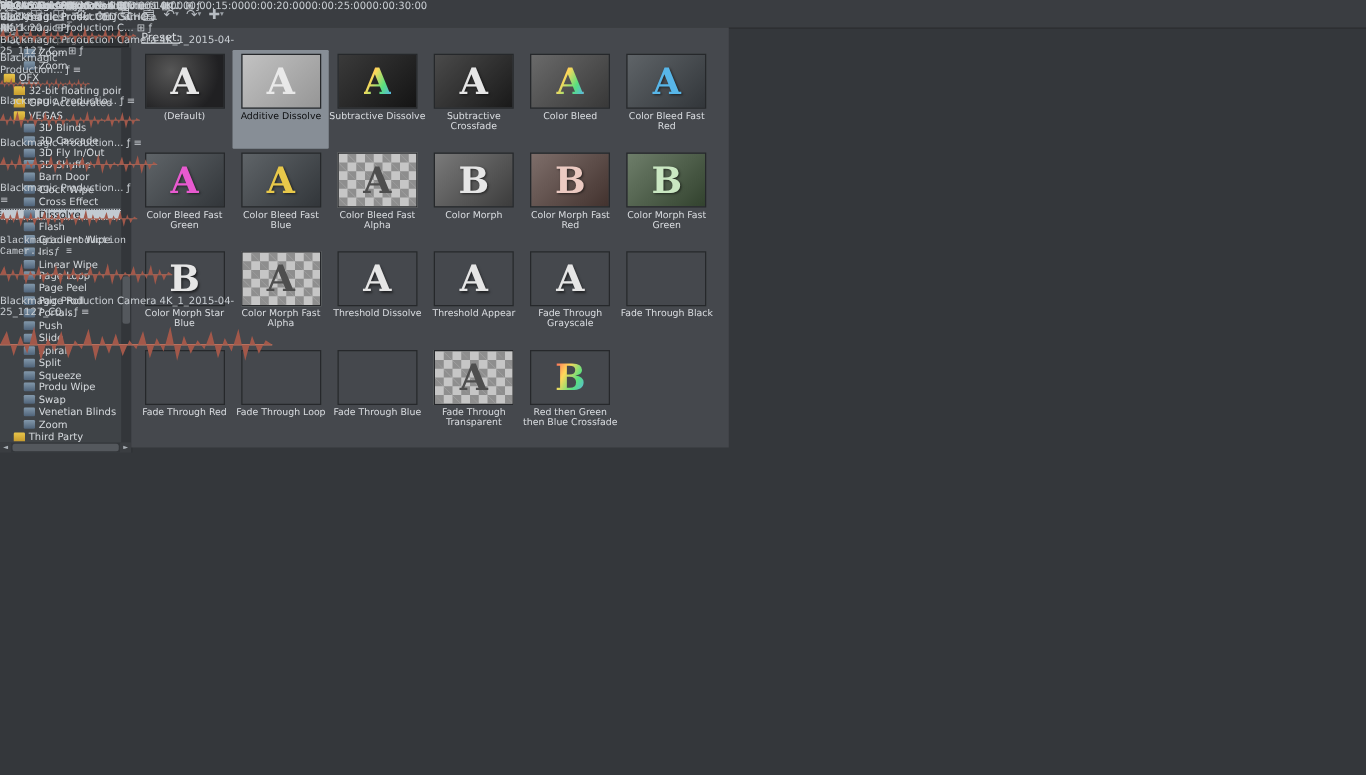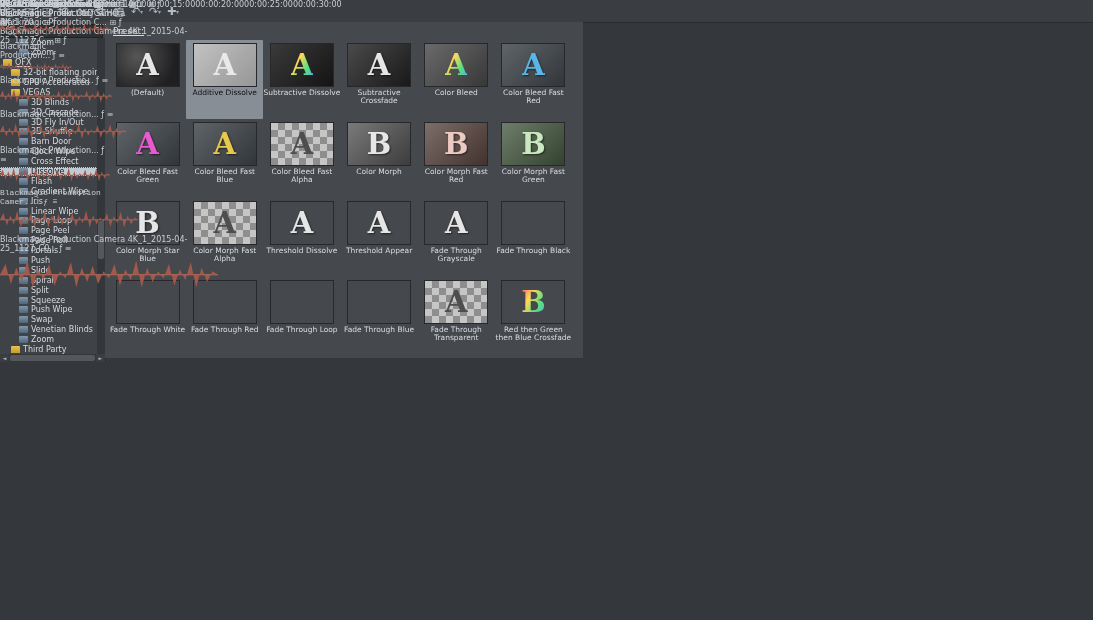--- a/index.html
+++ b/index.html
@@ -405,21 +405,21 @@
           <span>Split</span>
         </div>
 
         <div class="tree-item depth-2 kind-fx">
           <span class="tree-icon"></span>
           <span>Squeeze</span>
         </div>
 
         <div class="tree-item depth-2 kind-fx">
           <span class="tree-icon"></span>
-          <span>Push Wipe</span>
+          <span>Produ Wipe</span>
         </div>
 
         <div class="tree-item depth-2 kind-fx">
           <span class="tree-icon"></span>
           <span>Swap</span>
         </div>
 
         <div class="tree-item depth-2 kind-fx">
           <span class="tree-icon"></span>
           <span>Venetian Blinds</span>
@@ -568,26 +568,20 @@
           <span class="pname">Fade Through Grayscale</span>
         </div>
 
         <div class="preset">
           <span class="thumb thumb-black">
             <span class="tletter"></span>
           </span>
           <span class="pname">Fade Through Black</span>
         </div>
 
-        <div class="preset">
-          <span class="thumb thumb-white">
-            <span class="tletter"></span>
-          </span>
-          <span class="pname">Fade Through White</span>
-        </div>
 
         <div class="preset">
           <span class="thumb thumb-red">
             <span class="tletter"></span>
           </span>
           <span class="pname">Fade Through Red</span>
         </div>
 
         <div class="preset">
           <span class="thumb thumb-green">

